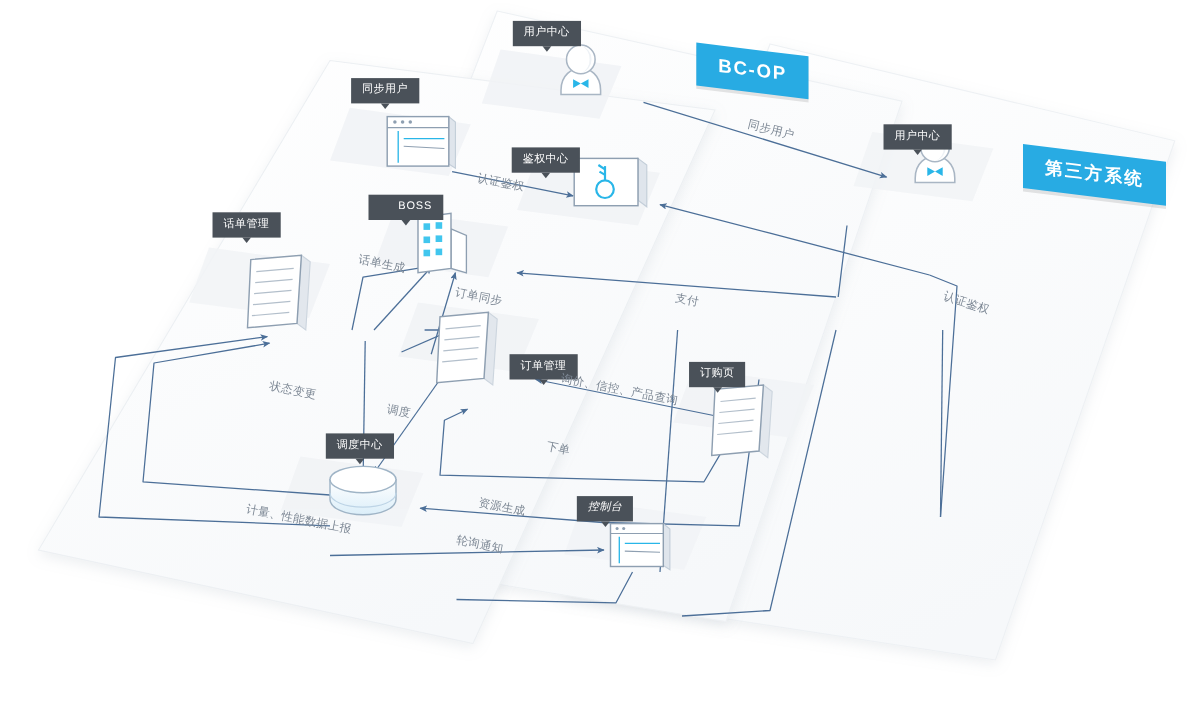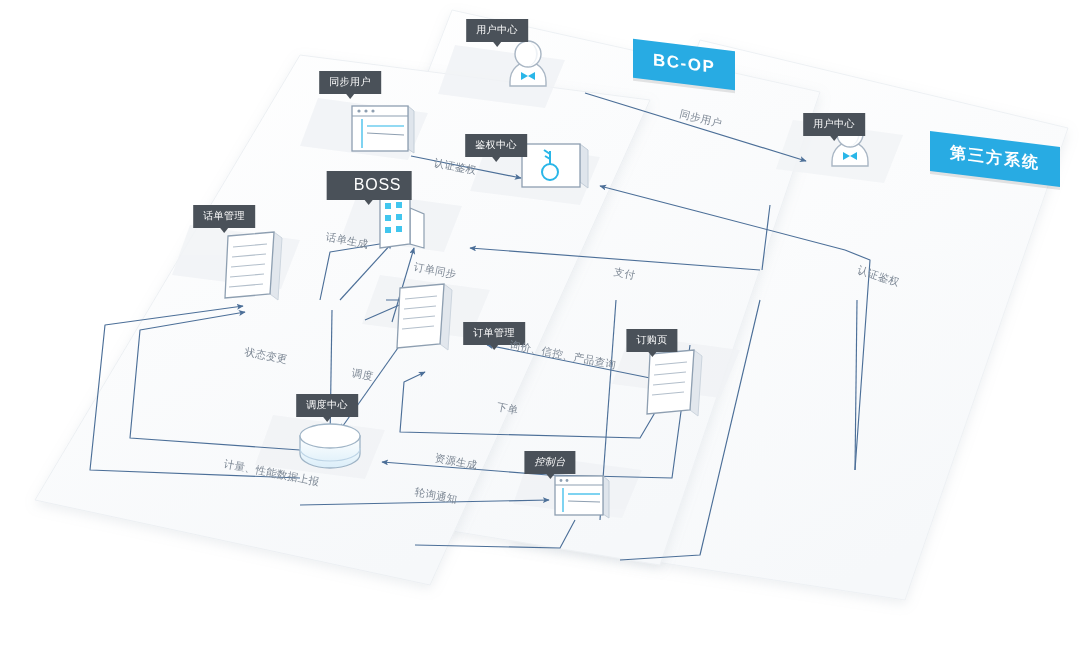--- a/index.html
+++ b/index.html
@@ -25,21 +25,21 @@
   }
   .nlabel::after{
     content:"";
     position:absolute;
     left:50%;bottom:-5px;margin-left:-4px;
     width:0;height:0;
     border-left:4px solid transparent;
     border-right:4px solid transparent;
     border-top:5px solid #4a5159;
   }
-  .nlabel.ascii{font-size:16px;letter-spacing:.8px;padding-left:27px;}
+  .nlabel.ascii{font-size:10px;letter-spacing:.8px;padding-left:27px;}
 
   
   .elabel{
     position:absolute;
     color:#7c8794;
     font-size:10.5px;
     line-height:1;
     white-space:nowrap;
     transform-origin:0 50%;
     letter-spacing:.3px;
@@ -264,21 +264,21 @@
   </div>
   <div class="banner b2" style="left:930px;top:139px;">
     <div class="bface">第三方系统</div>
   </div>
 
   <div class="nlabel" style="left:497px;top:42px;">用户中心</div>
   <div class="nlabel" style="left:350px;top:94px;">同步用户</div>
   <div class="nlabel" style="left:496px;top:137px;margin-top:20px;">鉴权中心</div>
   <div class="nlabel" style="left:834px;top:136px;">用户中心</div>
   <div class="nlabel ascii" style="left:369px;top:200px;">BOSS</div>
-  <div class="nlabel" style="left:224px;top:228px;text-align:right;">话单管理</div>
+  <div class="nlabel" style="left:224px;top:216px;text-align:right;">话单管理</div>
   <div class="nlabel" style="left:494px;top:300px;margin-top:45px;">订单管理</div>
   <div class="nlabel" style="left:652px;top:352px;">订购页</div>
   <div class="nlabel" style="left:302px;top:417px;margin-left:25px;">调度中心</div>
   <div class="nlabel" style="left:550px;top:474px;font-style:italic;">控制台</div>
 
   <div class="elabel" style="left:434px;top:157px;transform:rotate(11deg);">认证鉴权</div>
   <div class="elabel" style="left:680px;top:108px;transform:rotate(14deg);">同步用户</div>
   <div class="elabel" style="left:858px;top:264px;transform:rotate(18deg);">认证鉴权</div>
   <div class="elabel" style="left:326px;top:231px;transform:rotate(11deg);">话单生成</div>
   <div class="elabel" style="left:414px;top:261px;transform:rotate(11deg);">订单同步</div>

